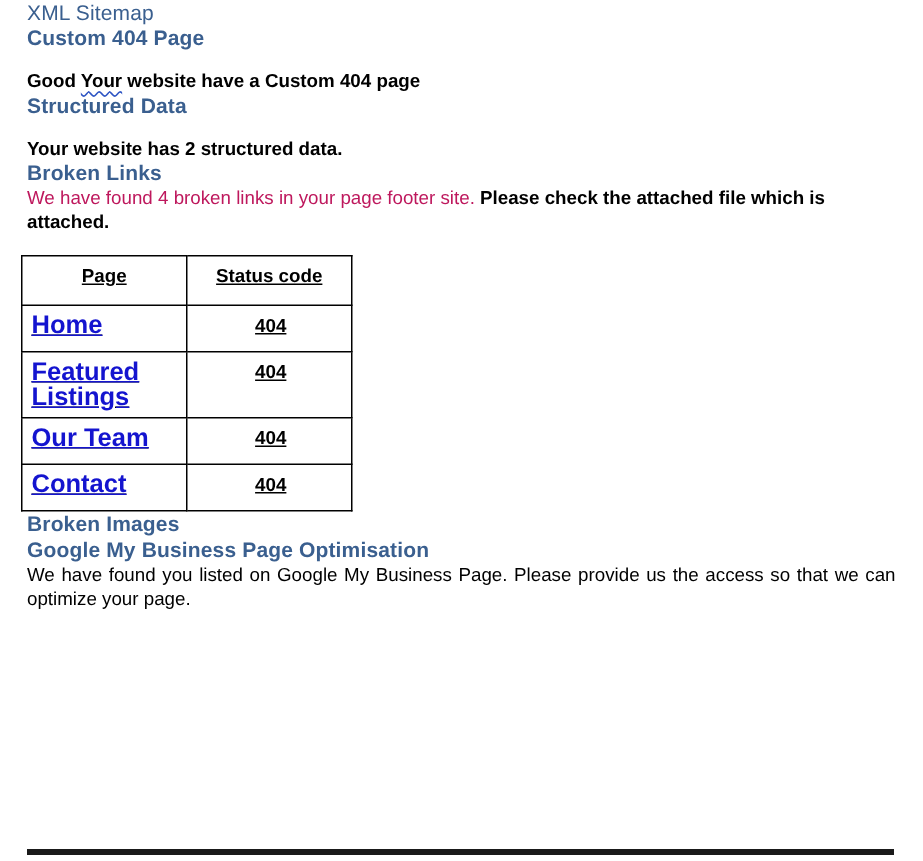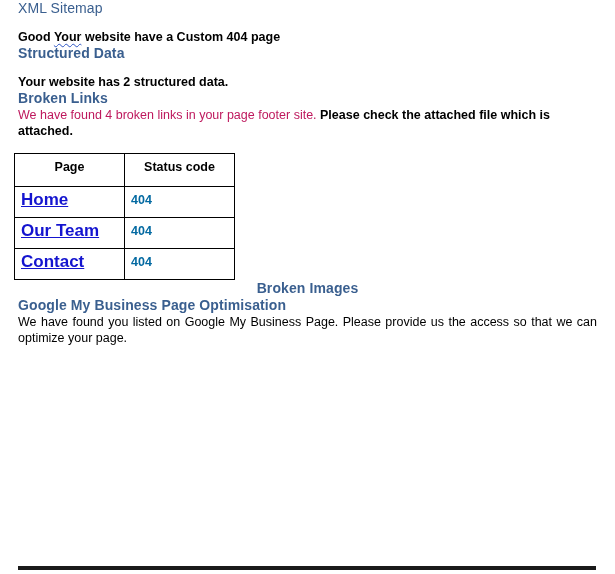--- a/index.html
+++ b/index.html
@@ -71,39 +71,40 @@
 
   
   .b-xmlsitemap-h { margin-top: 4px; }
   .b-xmlsitemap-p { margin-top: 16px; }
   .b-custom404-h  { margin-top: 17px; }
   .b-custom404-p  { margin-top: 11px; }
   .b-structured-h { margin-top: 17px; }
   .b-structured-p { margin-top: 12px; }
   .b-brokenlinks-h{ margin-top: 19px; }
   .b-brokenlinks-p{ margin-top: 12px; }
-  .b-brokenimg-h  { margin-top: 29px; text-align: center; }
+  .b-brokenimg-h  { margin-top: 29px; }
   .b-brokenimg-p  { margin-top: 13px; }
   .b-gmb-h        { margin-top: 42px; }
   .b-gmb-p        { margin-top: 12px; }
 
   table.broken-table {
     border-collapse: collapse;
     margin-top: 14px;
     margin-left: -4px;
     width: 220px;
     table-layout: fixed;
   }
   table.broken-table td,
   table.broken-table th {
     border: 1.3px solid #000000;
     padding: 4px;
     vertical-align: top;
     font-size: 12.5px;
     line-height: 16px;
+    text-decoration: underline;
   }
   table.broken-table th {
     height: 33px;
     text-align: center;
     font-weight: bold;
     padding-top: 5px;
     box-sizing: border-box;
   }
   table.broken-table td {
     height: 31px;
@@ -116,38 +117,40 @@
   table.broken-table col.c-status { width: 110px; }
 
   a.page-link {
     color: #1414CF;
     font-weight: bold;
     text-decoration: underline;
     font-size: 17px;
   }
   .status-val {
     font-weight: bold;
-    color: #0369a1;
+    color: #000000;
+    text-align: center;
   }
   .footer-rule {
     position: absolute;
     left: 18px;
     bottom: 4px;
     width: 578px;
     height: 4px;
     background: #1A1A1A;
   }
 </style>
 </head>
 <body>
 
 <div class="page">
 
   <h2 class="section-heading light b-xmlsitemap-h">XML Sitemap</h2>
 
+  <h2 class="section-heading b-custom404-h">Custom 404 Page</h2>
   <p class="body-text bold b-custom404-p"><span>Good </span><span class="spell">Your</span><span> website have a Custom 404 page</span></p>
 
   <h2 class="section-heading b-structured-h">Structured Data</h2>
   <p class="body-text bold b-structured-p">Your website has 2 structured data.</p>
 
   <h2 class="section-heading b-brokenlinks-h">Broken Links</h2>
   <p class="body-text b-brokenlinks-p"><span class="red">We have found 4 broken links in your page footer site.</span><span class="blk"> Please check the attached file </span><span class="blk-bold">which is attached.</span></p>
 
   <table class="broken-table">
     <colgroup>
@@ -159,20 +162,24 @@
         <th>Page</th>
         <th>Status code</th>
       </tr>
     </thead>
     <tbody>
       <tr>
         <td><a class="page-link" href="#">Home</a></td>
         <td class="status-val">404</td>
       </tr>
       <tr>
+        <td><a class="page-link" href="#">Featured Listings</a></td>
+        <td class="status-val">404</td>
+      </tr>
+      <tr>
         <td><a class="page-link" href="#">Our Team</a></td>
         <td class="status-val">404</td>
       </tr>
       <tr>
         <td><a class="page-link" href="#">Contact</a></td>
         <td class="status-val">404</td>
       </tr>
     </tbody>
   </table>
 

